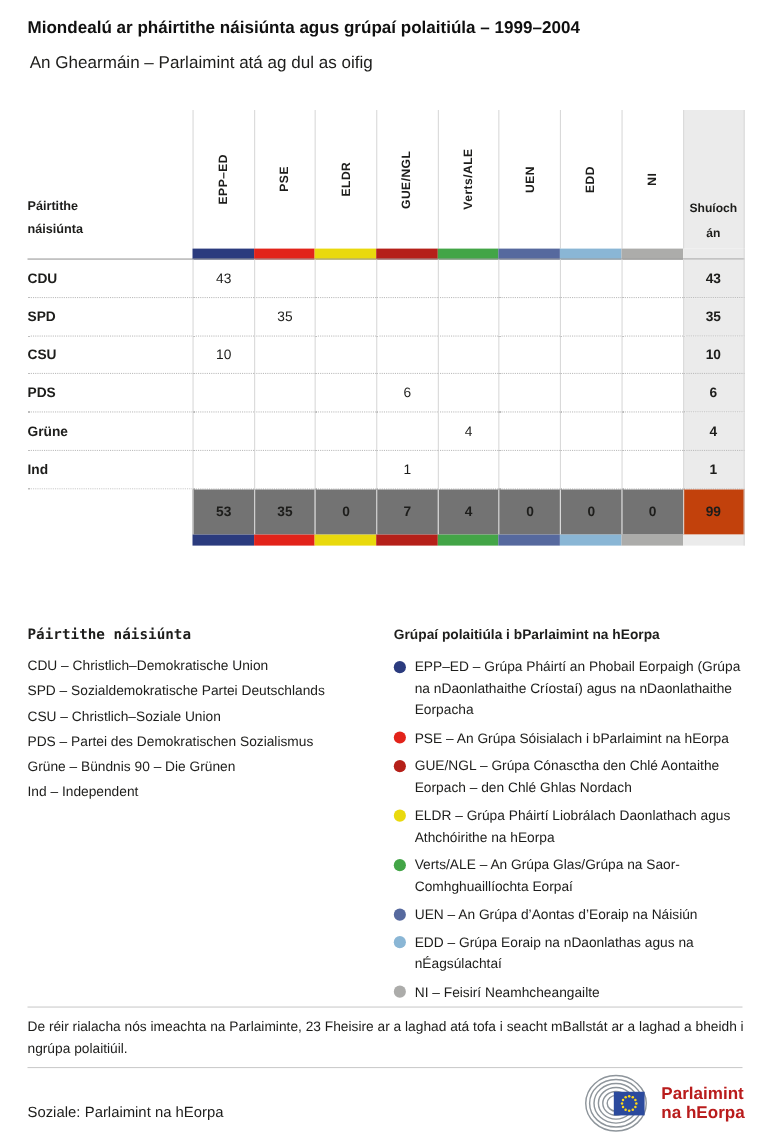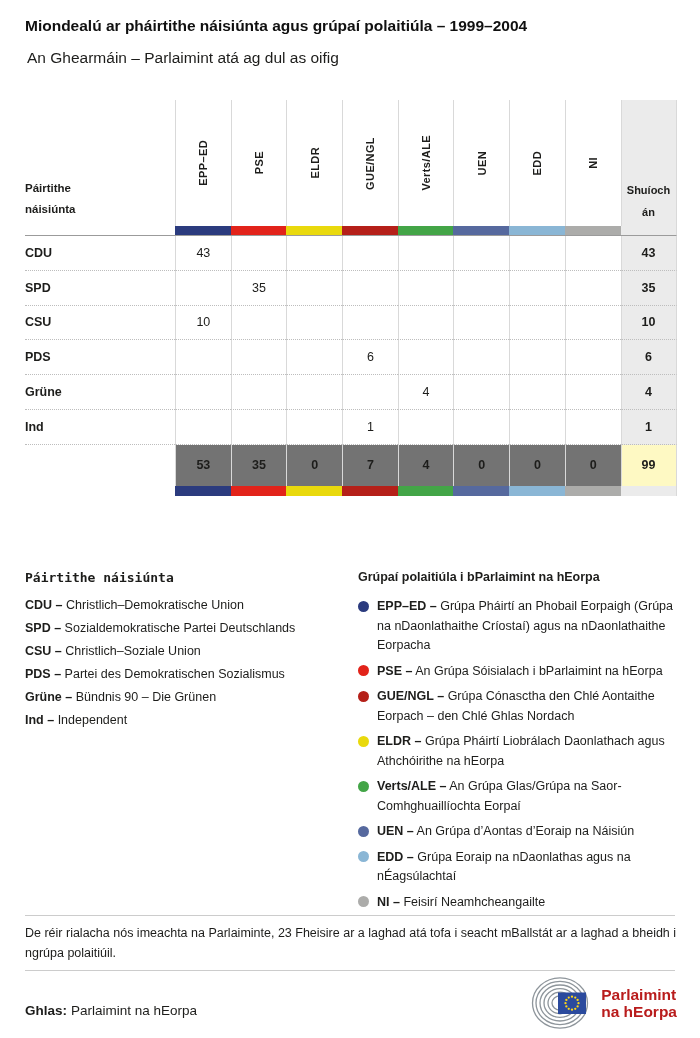--- a/index.html
+++ b/index.html
@@ -36,28 +36,28 @@
   .band-seats{background:#ebebeb;border-bottom:1px solid #9b9b9b;border-right:1px solid #d9d9d9;}
   .p-name{display:flex;align-items:center;font-size:12.5px;font-weight:700;border-bottom:1px dotted #bdbdbd;}
   .cell{display:flex;align-items:center;justify-content:center;font-size:12.5px;
         border-left:1px solid #d9d9d9;border-bottom:1px dotted #bdbdbd;}
   .seat-cell{display:flex;align-items:center;justify-content:center;font-size:12.5px;font-weight:700;
         background:#ebebeb;border-left:1px solid #d9d9d9;border-right:1px solid #d9d9d9;border-bottom:1px dotted #bdbdbd;}
   .t-empty{background:#ffffff;}
   .t-cell{display:flex;align-items:center;justify-content:center;font-size:12.5px;font-weight:700;
         background:#737373;border-left:1px solid #d9d9d9;}
   .t-seats{display:flex;align-items:center;justify-content:center;font-size:12.5px;font-weight:700;
-        background:#fef9c3;border-left:1px solid #d9d9d9;border-right:1px solid #d9d9d9;}
+        background:#c2410c;border-left:1px solid #d9d9d9;border-right:1px solid #d9d9d9;}
   .bb-seats{background:#ebebeb;border-right:1px solid #d9d9d9;}
 
   
   .legend-left{position:absolute;left:25px;top:570px;width:326px;}
   .legend-left h3{margin:0 0 13px 0;font-family:"DejaVu Sans Mono",monospace;font-size:13px;font-weight:700;color:#1d1d1b;}
   .pl-item{font-size:12.5px;margin-bottom:8px;line-height:15px;}
-  .bold{font-weight:700;}
+  .bold{font-weight:400;}
   .legend-right{position:absolute;left:358px;top:570px;width:319px;}
   .legend-right h3{margin:0 0 13px 0;font-size:12.5px;font-weight:700;color:#1d1d1b;}
   .gl-item{display:flex;gap:8px;margin-bottom:6px;font-size:12.5px;line-height:19.5px;}
   .dot{width:11px;height:11px;border-radius:50%;flex:none;margin-top:3.5px;}
 
   
   .rule{position:absolute;left:25px;right:25px;border-top:1px solid #cccccc;}
   .rule1{top:915px;}
   .rule2{top:970px;}
   .footnote{position:absolute;left:25px;top:923px;width:652px;font-size:12.5px;line-height:20px;color:#1d1d1b;}
@@ -241,21 +241,21 @@
         <span><span class="bold">NI –</span> Feisirí Neamhcheangailte</span>
       </div>
     </div>
 </div>
 
 <div class="rule rule1"></div>
 <div class="footnote">De réir rialacha nós imeachta na Parlaiminte, 23 Fheisire ar a laghad atá tofa i seacht mBallstát ar a laghad a bheidh i ngrúpa polaitiúil.</div>
 <div class="rule rule2"></div>
 
 <div class="source">
-  <span class="bold">Ghlas:</span><span>Parlaimint na hEorpa</span>
+  <span class="bold">Soziale:</span><span>Parlaimint na hEorpa</span>
 </div>
 
 <div class="logo">
   <svg width="70" height="54" viewBox="0 0 70 54">
     <g fill="none" stroke="#8e959b" stroke-width="1.3">
       <ellipse cx="38" cy="27" rx="8" ry="7.2"></ellipse>
       <ellipse cx="38" cy="27" rx="12" ry="10.8"></ellipse>
       <ellipse cx="38" cy="27" rx="16" ry="14.4"></ellipse>
       <ellipse cx="38" cy="27" rx="20" ry="18"></ellipse>
       <ellipse cx="38" cy="27" rx="24" ry="21.6"></ellipse>

